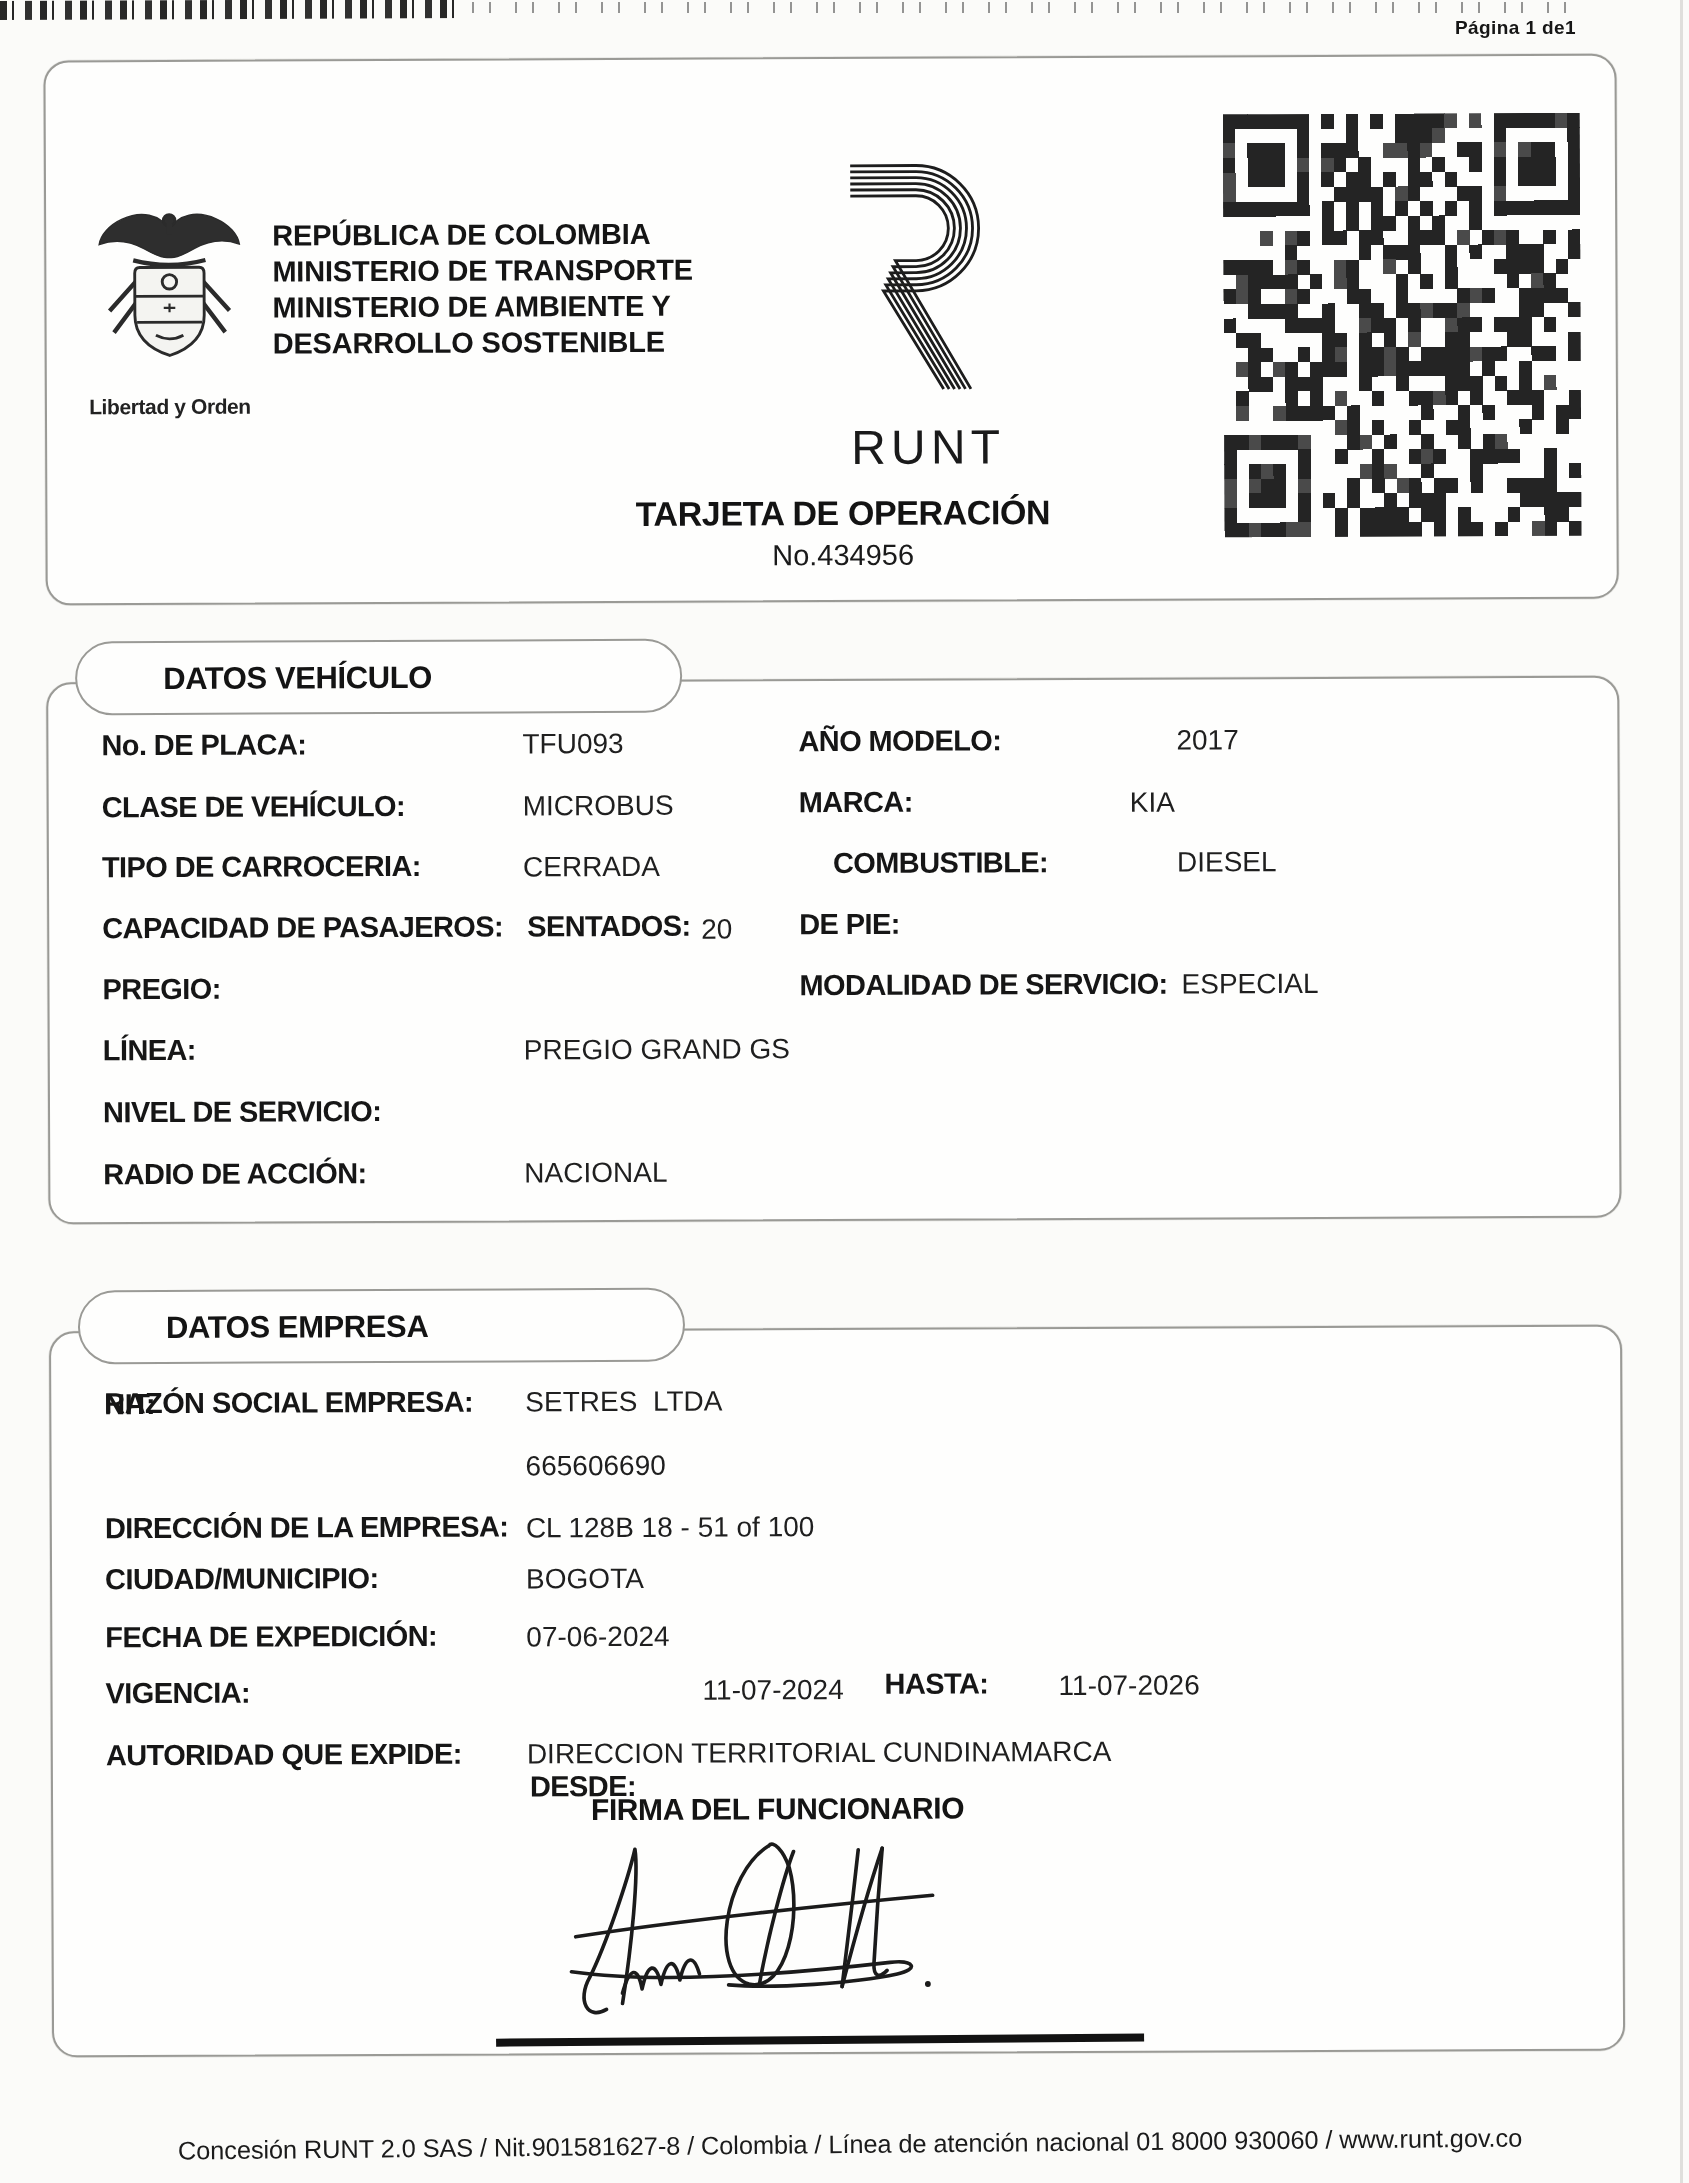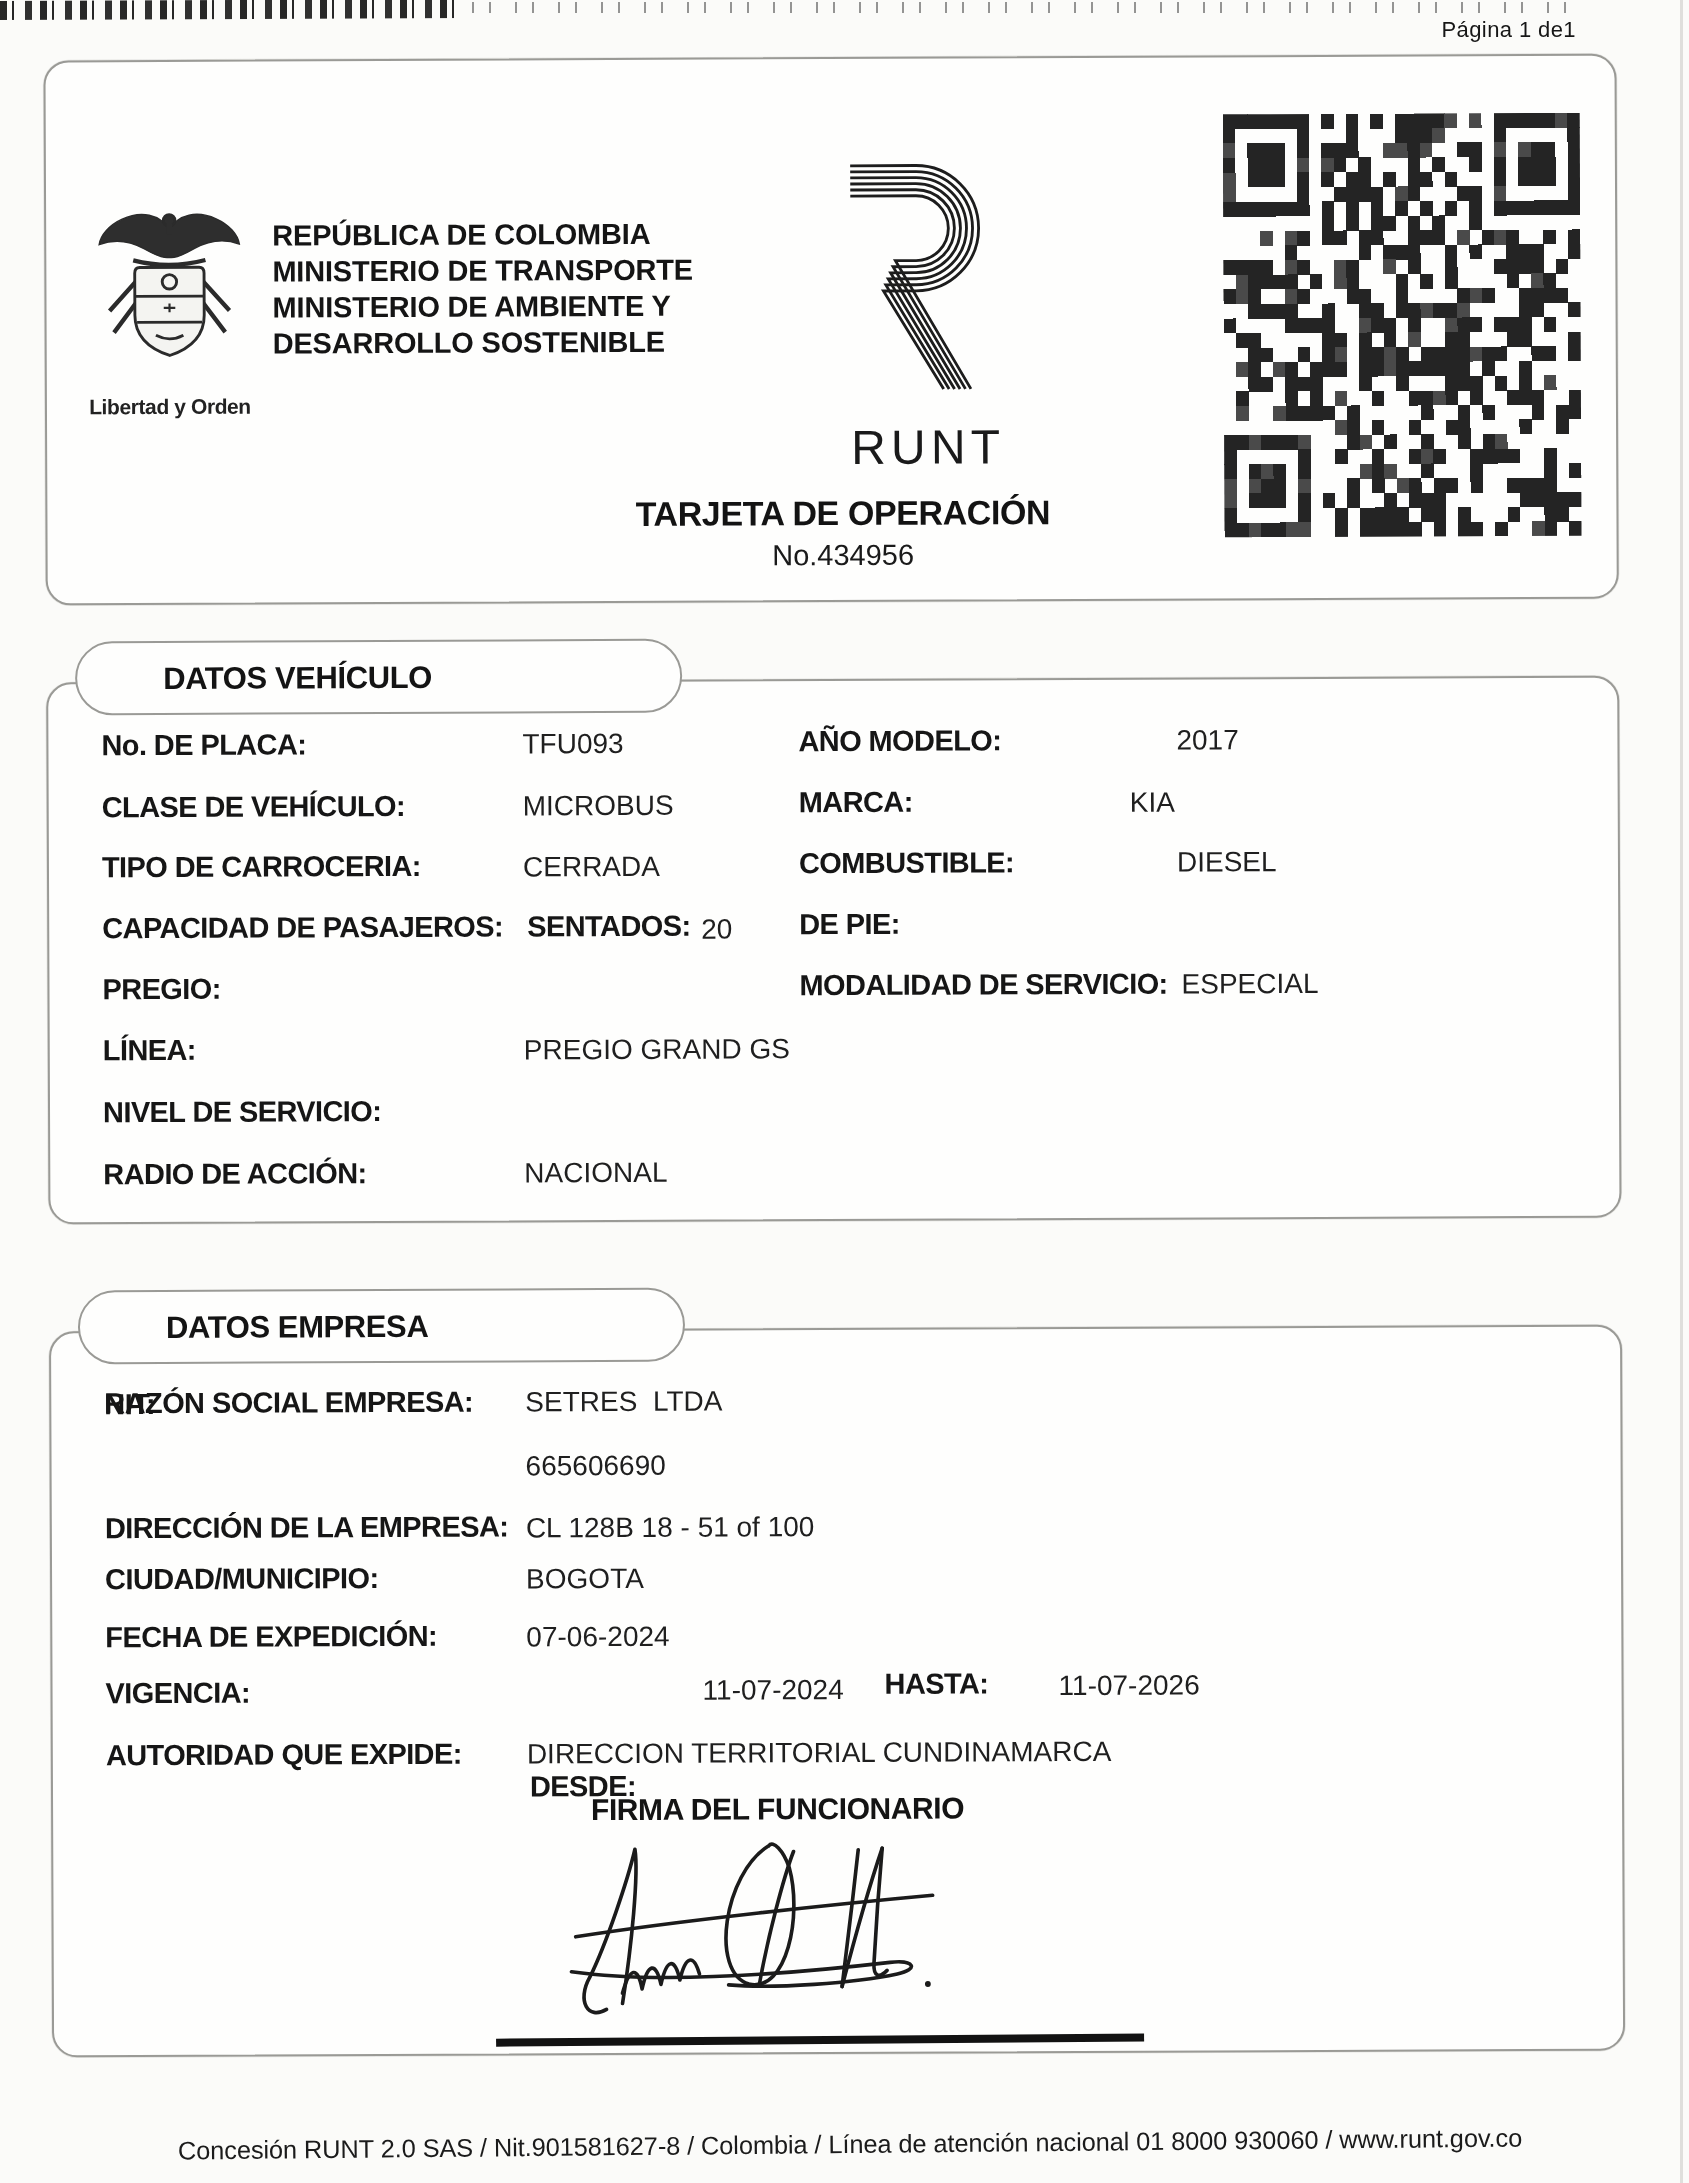--- a/index.html
+++ b/index.html
@@ -16,21 +16,21 @@
 
   
   .scan-noise-a{position:absolute;left:0;top:0;width:465px;height:19px;opacity:.88;
     background:repeating-linear-gradient(90deg,#0a0a0a 0 7.3px,transparent 7.3px 11.6px,#0a0a0a 11.6px 14px,transparent 14px 25px,#141414 25px 32px,transparent 32px 40px);
     transform:skewY(-0.25deg);}
   .scan-noise-b{position:absolute;left:472px;top:2.2px;width:1104px;height:11px;opacity:.5;
     background:repeating-linear-gradient(90deg,#2e2e2e 0 2.2px,transparent 2.2px 17.4px,#2e2e2e 17.4px 19px,transparent 19px 43px);}
   .scan-edge{position:absolute;right:6.5px;top:0;width:2.2px;height:100%;background:#c9c9c4;opacity:.55;}
 
   .pagenum{position:absolute;left:1235px;top:17.4px;width:341px;text-align:right;
-    font-size:22px;letter-spacing:0.4px;color:#161616;}
+    font-size:19px;letter-spacing:0.4px;color:#161616;font-weight:bold;}
 
   .box{position:absolute;background:#fefefd;border:2.2px solid #9a9a96;border-radius:25px;
     box-shadow:0 0 0 0.7px rgba(160,160,155,.25);}
   .header-box{left:47px;top:57px;width:1569px;height:541px;}
   .veh-box{left:47px;top:679px;width:1569px;height:538px;}
   .emp-box{left:47px;top:1328px;width:1569px;height:722px;}
 
   .pill{position:absolute;left:76px;width:603px;height:70px;background:#fefefd;
     border:2.2px solid #9a9a96;border-radius:38px;z-index:3;}
   .pill-veh{top:638px;}
@@ -562,21 +562,21 @@
     <div class="lab" style="left:799px;top:727px">AÑO MODELO:</div>
     <div class="val" style="left:1177px;top:728px">2017</div>
 
     <div class="lab" style="left:102px;top:790px">CLASE DE VEHÍCULO:</div>
     <div class="val" style="left:523px;top:791px">MICROBUS</div>
     <div class="lab" style="left:799px;top:788px">MARCA:</div>
     <div class="val" style="left:1130px;top:790px">KIA</div>
 
     <div class="lab" style="left:102px;top:850px">TIPO DE CARROCERIA:</div>
     <div class="val" style="left:523px;top:852px">CERRADA</div>
-    <div class="lab" style="left:799px;top:849px">COMBUSTIBLE:</div>
+    <div class="lab" style="left:833px;top:849px">COMBUSTIBLE:</div>
     <div class="val" style="left:1177px;top:850px">DIESEL</div>
 
     <div class="lab" style="left:102px;top:911px">CAPACIDAD DE PASAJEROS:</div>
     <div class="lab" style="left:527px;top:911px">SENTADOS:</div>
     <div class="val" style="left:701px;top:915px">20</div>
     <div class="lab" style="left:799px;top:910px">DE PIE:</div>
     <div class="val" style="left:974px;top:911px"></div>
 
     <div class="lab" style="left:102px;top:972px">PREGIO:</div>
     <div class="val" style="left:523px;top:974px"></div>

